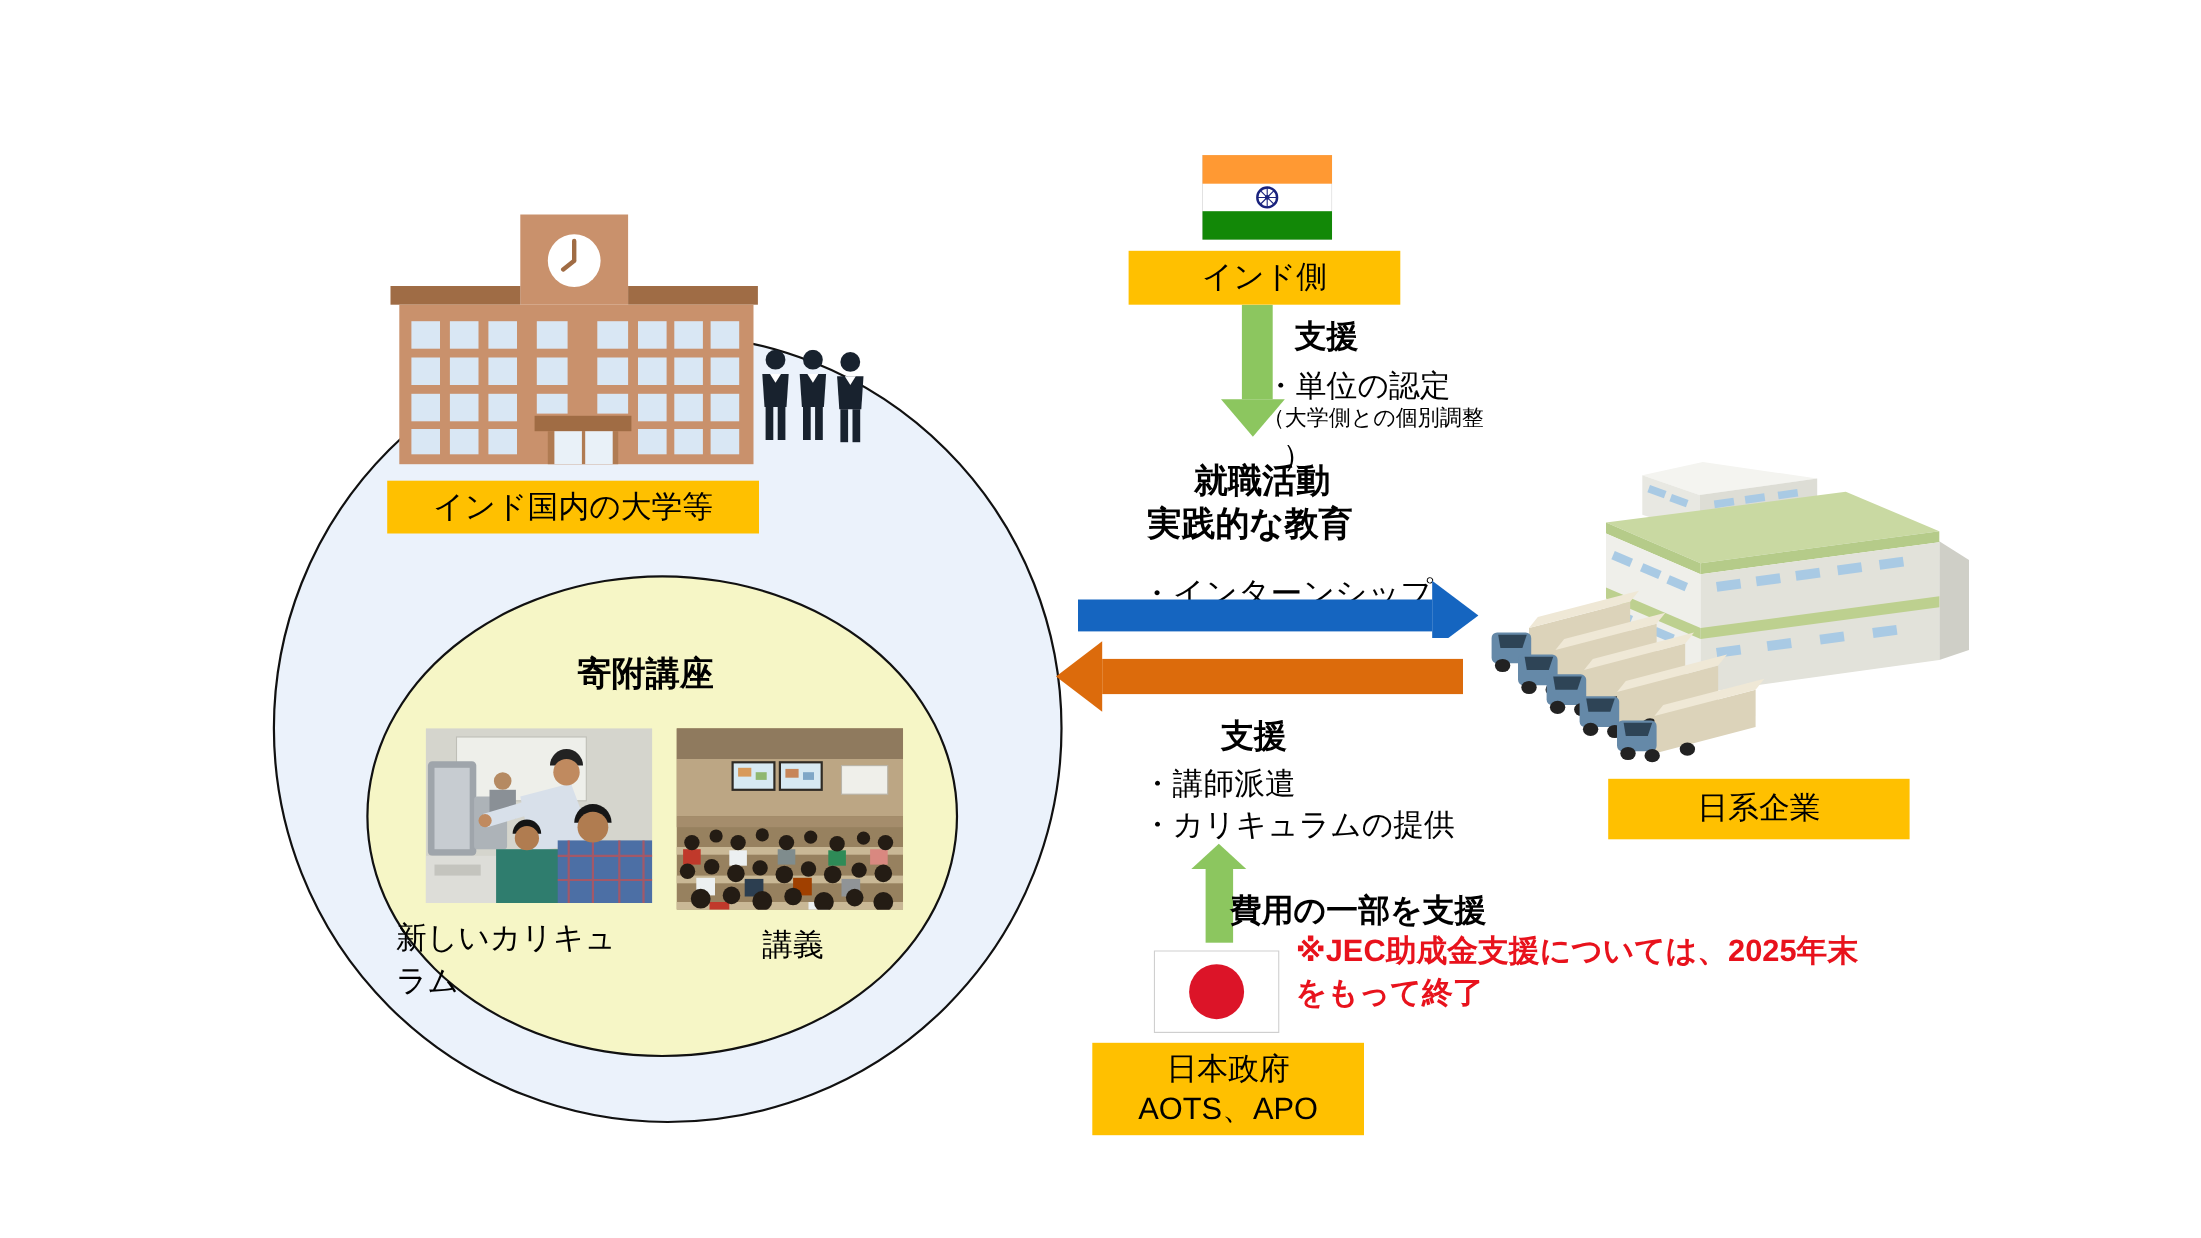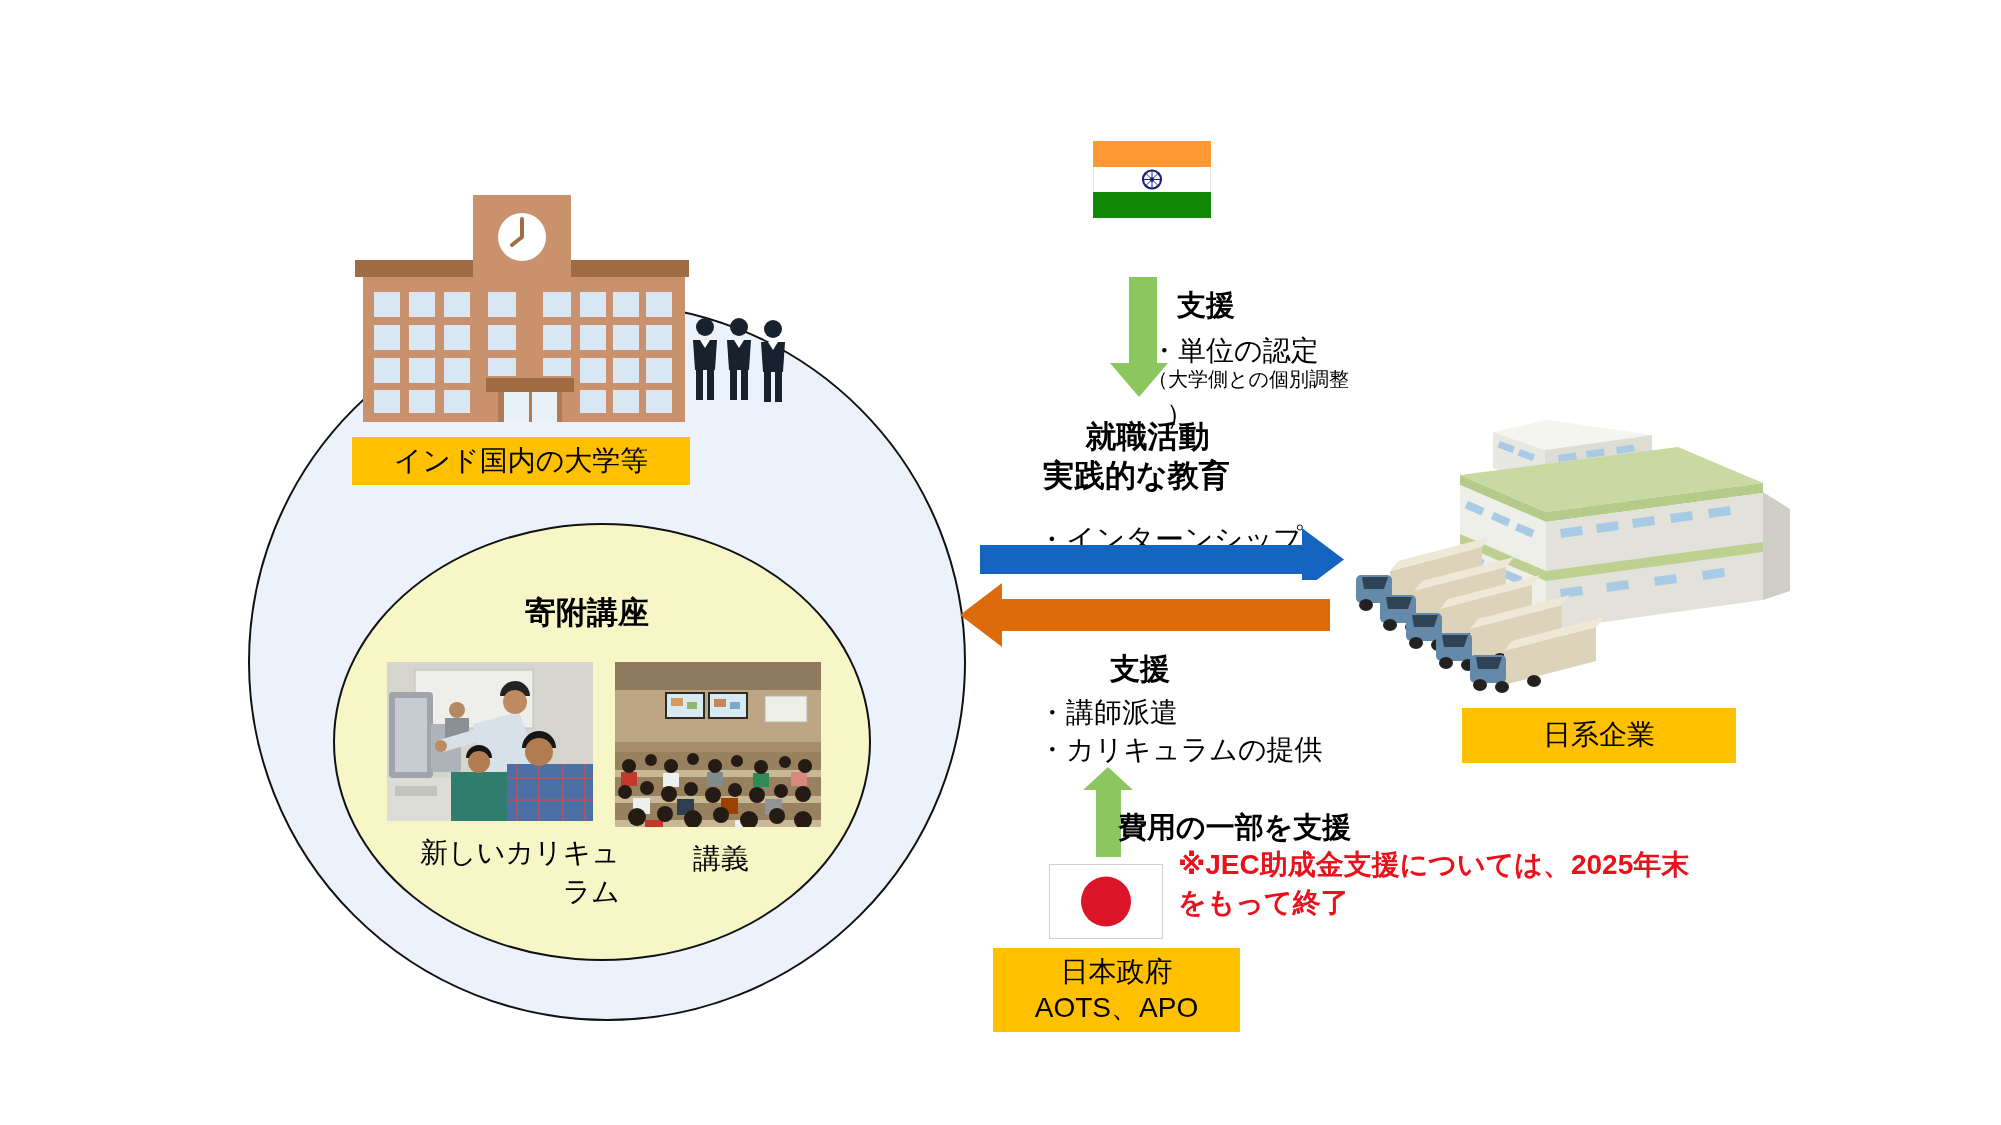--- a/index.html
+++ b/index.html
@@ -184,21 +184,21 @@
       <circle cx="22" cy="155" r="9"></circle>
         <circle cx="50" cy="152" r="8"></circle>
         <circle cx="78" cy="157" r="9"></circle>
       <circle cx="106" cy="153" r="8"></circle>
         <circle cx="134" cy="158" r="9"></circle>
         <circle cx="162" cy="154" r="8"></circle>
       <circle cx="188" cy="158" r="9"></circle>
     </g>
   </svg>
 
-  <div class="abs" style="left:360px;top:833px;width:260px;text-align:right;font-size:28px;line-height:1.4;">
+  <div class="abs" style="left:360px;top:833px;width:260px;text-align:left;font-size:28px;line-height:1.4;">
     <span class="t">新しいカリキュ</span><br>
     <span class="t">ラム</span>
   </div>
   <div class="abs t" style="left:693px;top:840px;font-size:28px;">講義</div>
 
   <svg class="abs" style="left:1093px;top:141px;" width="118" height="77" viewBox="0 0 118 77">
     <rect width="118" height="77" fill="#FFFFFF" stroke="#CFCFCF"></rect>
     <rect x="0" y="0" width="118" height="26" fill="#FF9933"></rect>
     <rect x="0" y="51" width="118" height="26" fill="#128807"></rect>
     <g stroke="#1A237E" fill="none">
@@ -206,20 +206,23 @@
       <g stroke-width="1">
         <line x1="59" y1="29.5" x2="59" y2="47.5"></line>
           <line x1="50" y1="38.5" x2="68" y2="38.5"></line>
         <line x1="52.6" y1="32.1" x2="65.4" y2="44.9"></line>
           <line x1="52.6" y1="44.9" x2="65.4" y2="32.1"></line>
       </g>
       <circle cx="59" cy="38.5" r="2.2" fill="#1A237E" stroke="none"></circle>
     </g>
   </svg>
 
+  <div class="abs obox" style="left:1026px;top:228px;width:247px;height:49px;">
+    <span class="t">インド側</span>
+  </div>
 
   <svg class="abs" style="left:1105px;top:277px;" width="70" height="122" viewBox="0 0 70 122">
     <rect x="24" y="0" width="28" height="86" fill="#8CC65F"></rect>
     <polygon points="5,86 63,86 34,120" fill="#8CC65F"></polygon>
   </svg>
 
   <div class="abs bold t" style="left:1177px;top:286px;font-size:29px;">支援</div>
   <div class="abs t" style="left:1150px;top:332px;font-size:28px;">・単位の認定</div>
   <div class="abs t" style="left:1148px;top:366px;font-size:20px;">（大学側との個別調整</div>
   <div class="abs t" style="left:1166px;top:396px;font-size:28px;">）</div>

